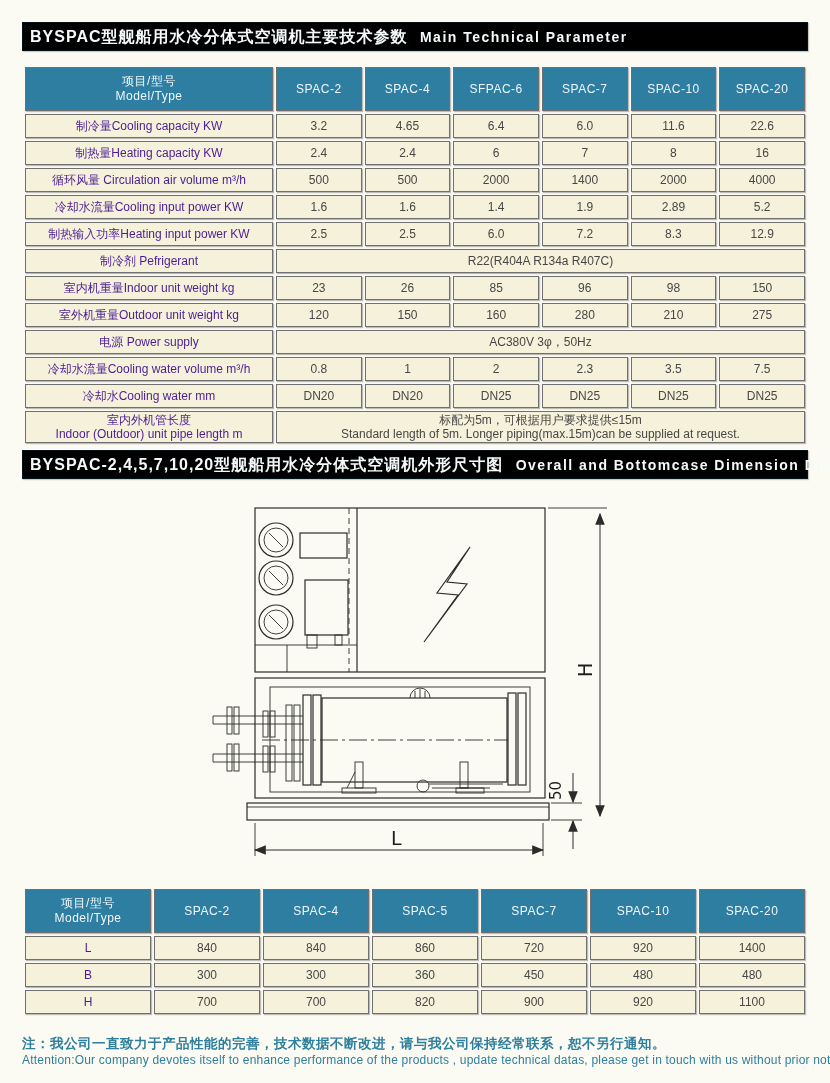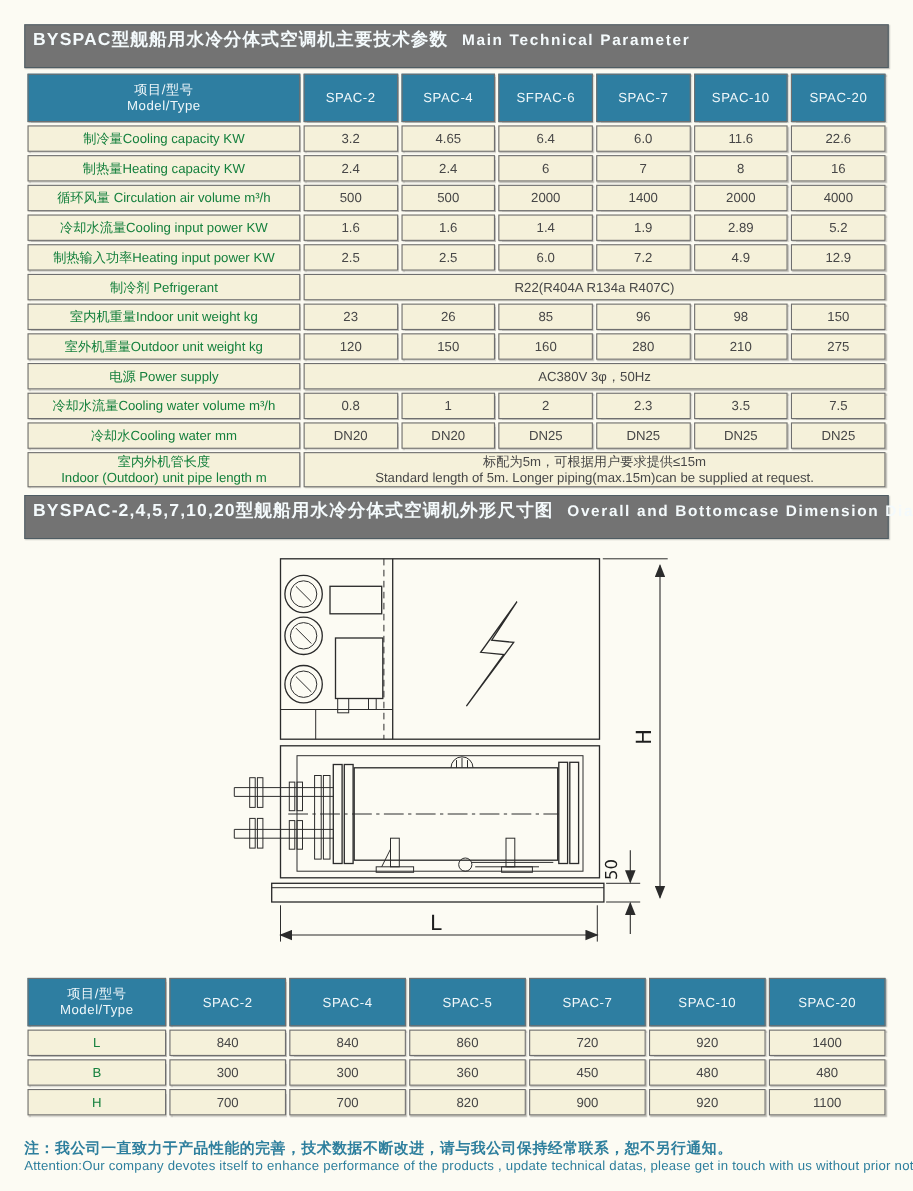--- a/index.html
+++ b/index.html
@@ -3,22 +3,22 @@
 <meta charset="utf-8">
 <style>
   html,body{margin:0;padding:0;}
   body{
     width:830px;height:1083px;position:relative;overflow:hidden;
     background:#FCFBF3;
     font-family:"Liberation Sans","DejaVu Sans",sans-serif;
     color:#3c3c3c;
   }
   .banner{
-    position:absolute;left:22px;width:786px;height:40px;
-    background:#737373;color:#F4FAFC;
+    position:absolute;left:22px;width:786px;height:29px;
+    background:#000000;color:#F4FAFC;
     line-height:29px;padding-left:8px;box-sizing:border-box;
     box-shadow:inset 0 0 0 1px rgba(10,50,70,.35), 1px 1px 1px rgba(80,80,80,.3);
     white-space:nowrap;
   }
   .banner .b-zh{font-size:16px;font-weight:bold;letter-spacing:1px;}
   .banner .b-en{font-size:14px;font-weight:bold;letter-spacing:1.5px;margin-left:8px;}
   #b1{top:22px;}
   #b2{top:450px;}
 
   .tblwrap{position:absolute;left:22px;width:786px;}
@@ -29,21 +29,21 @@
   .spec th,.spec td{
     border:1px solid #6f6f6f;
     box-shadow:1px 1px 1px rgba(70,70,70,.35);
     text-align:center;vertical-align:middle;
     padding:1px 2px;overflow:hidden;
   }
   .spec thead th{
     background:#2E7EA1;color:#EFF7FA;font-weight:normal;
     height:40px;font-size:12px;line-height:15px;letter-spacing:.5px;
   }
-  .spec tbody th{background:#F5F1DA;font-weight:normal;font-size:12px;color:#15803d;height:20px;line-height:14px;text-align:center;}
+  .spec tbody th{background:#F5F1DA;font-weight:normal;font-size:12px;color:#4c1d95;height:20px;line-height:14px;text-align:center;}
   .spec tbody td{background:#F5F1DA;font-size:12px;color:#474747;height:20px;line-height:14px;}
   .t1 col.c-label{width:248px;}
   .t2 col.c-label{width:126px;}
 
   .diagram{position:absolute;left:0;top:470px;width:830px;height:418px;}
   .diagram svg{display:block;}
   .s{stroke:#2b2b2b;fill:none;stroke-width:1.2;}
   .thin{stroke:#2b2b2b;fill:none;stroke-width:0.9;}
   .dash{stroke-dasharray:6 4;}
   .dashdot{stroke-dasharray:18 4 3 4;}
@@ -136,21 +136,21 @@
             <td>5.2</td>
           </tr>
           <tr>
             <th>
               <div>制热输入功率Heating input power  KW</div>
             </th>
             <td>2.5</td>
             <td>2.5</td>
             <td>6.0</td>
             <td>7.2</td>
-            <td>4.9</td>
+            <td>8.3</td>
             <td>12.9</td>
           </tr>
           <tr>
             <th>
               <div>制冷剂  Pefrigerant</div>
             </th>
             <td colspan="6">
               <div>R22(R404A R134a R407C)</div>
             </td>
           </tr>

